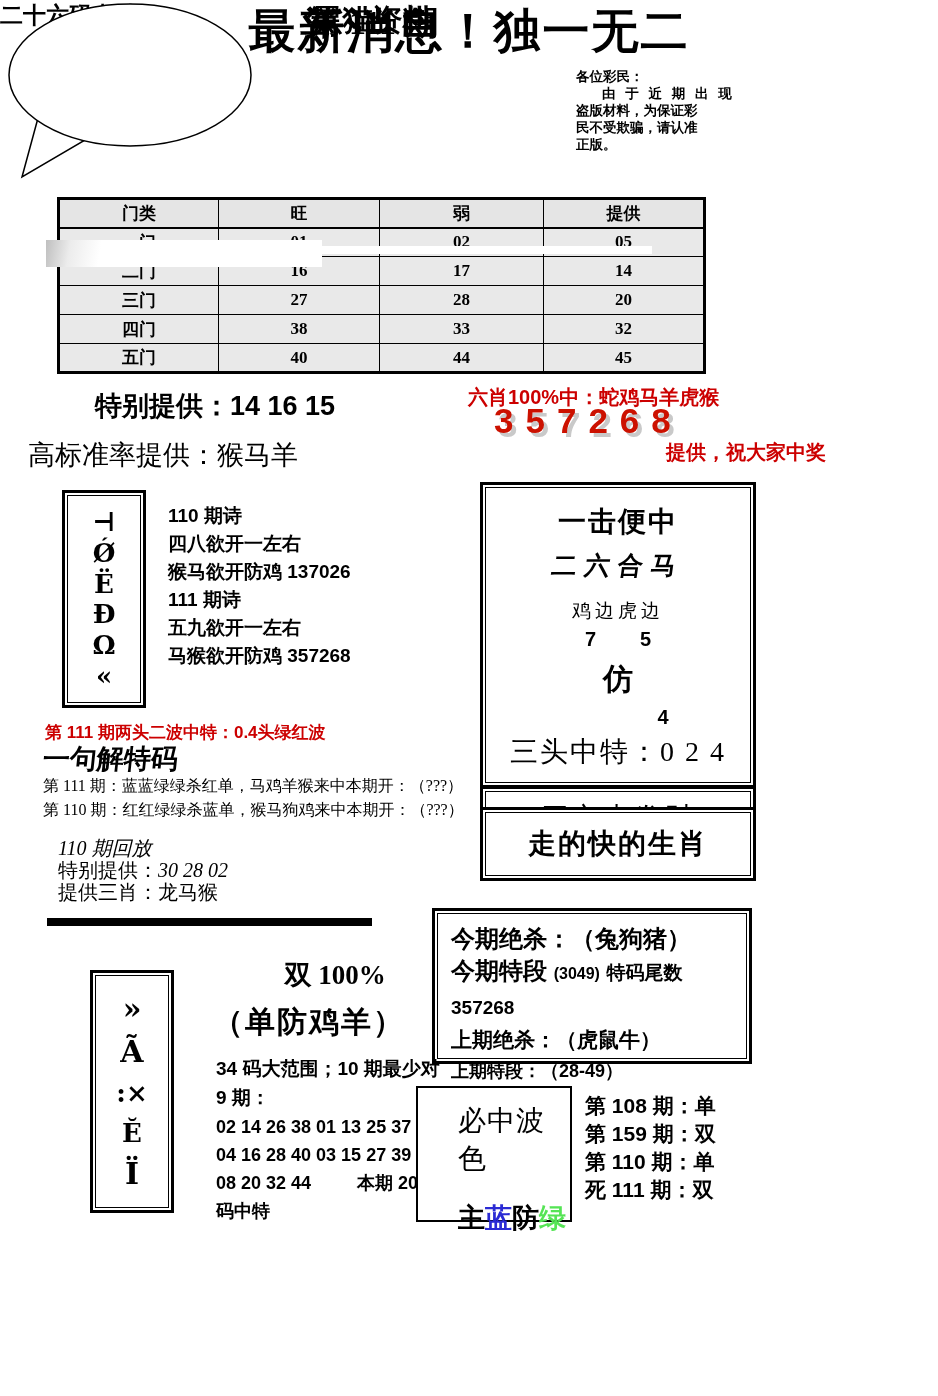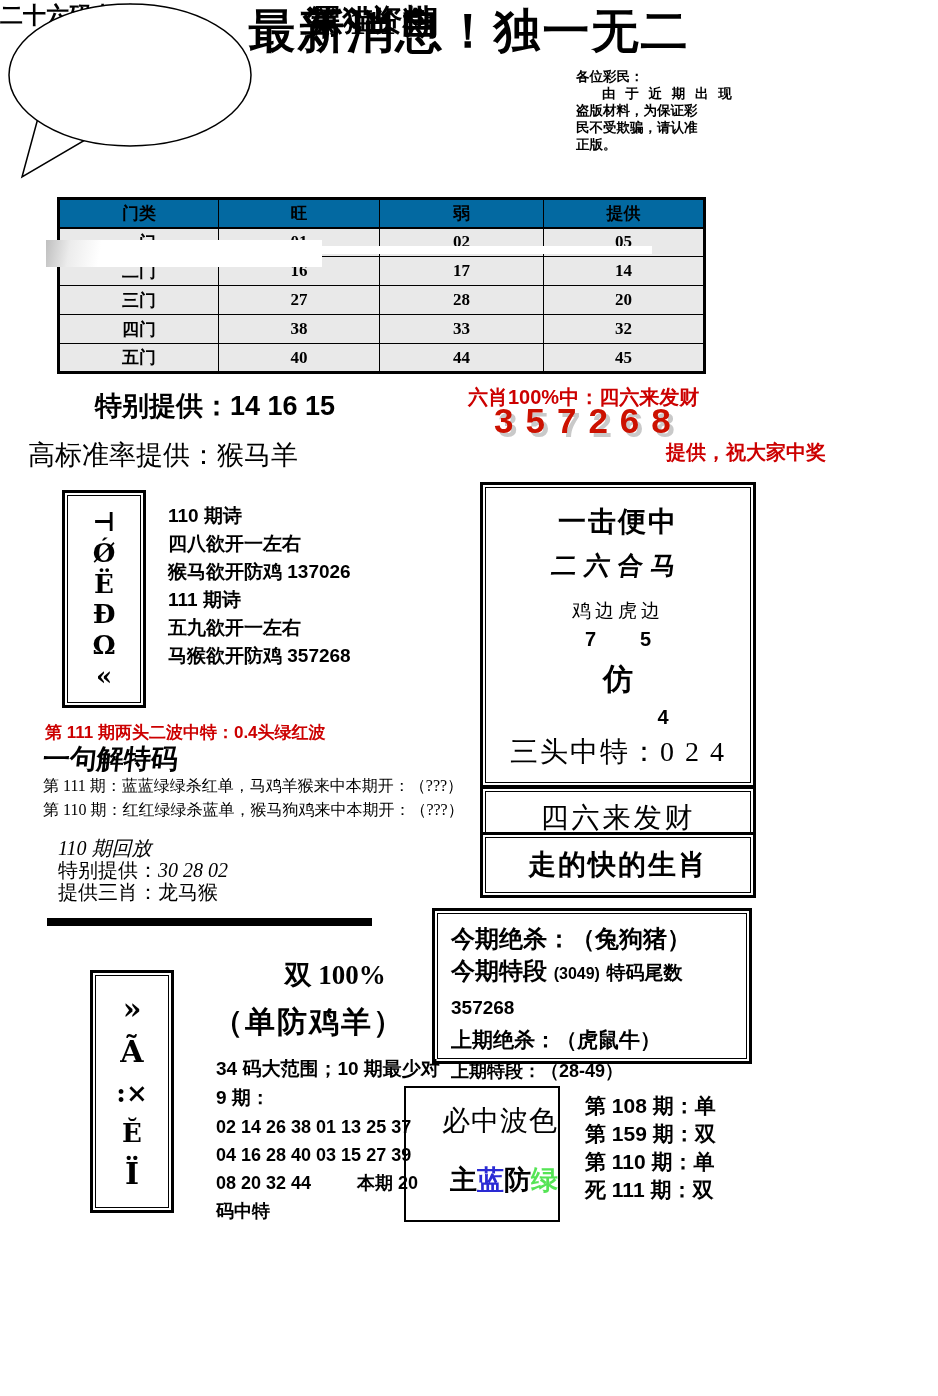--- a/index.html
+++ b/index.html
@@ -21,21 +21,21 @@
   .bubble-text { left:576px; top:68px; width:186px; z-index:6; font-size:13.5px; font-weight:bold;
                  font-family:"Liberation Sans","DejaVu Sans",sans-serif; line-height:17px; }
   .bubble-text .indent { padding-left:26px; letter-spacing:3px; }
 
   
   table.main { position:absolute; left:57px; top:197px; width:646px; border-collapse:collapse;
                border:3px solid #000; table-layout:fixed; z-index:1;
                font-family:"Liberation Serif","DejaVu Serif",serif; }
   table.main td { border:1px solid #000; height:29px; text-align:center; font-size:17px; font-weight:bold;
                   background:#e9e9e9; }
-  table.main tr.hdr td { background:#0369a1; border-bottom:2px solid #000; }
+  table.main tr.hdr td { background:#e5e5e5; border-bottom:2px solid #000; }
   .patch-a { left:46px; top:240px; width:276px; height:27px; z-index:2;
              background:linear-gradient(100deg,#bfbfbf 0%,#ececec 9%,#ffffff 20%,#ffffff 100%); }
   .patch-b { left:322px; top:246px; width:330px; height:8px; background:#fff; z-index:2; }
 
   
   .special-offer { left:95px; top:388px; font-size:27px; font-weight:bold; }
   .special-offer .num { font-family:"Liberation Sans","DejaVu Sans",sans-serif; }
   .six-xiao { left:468px; top:384px; font-size:20px; font-weight:bold; color:#cc0000;
               font-family:"Liberation Sans","DejaVu Sans",sans-serif; }
   .six-num { left:494px; top:401px; font-size:35px; font-weight:bold; color:#cc1republic100; color:#cc1100;
@@ -73,21 +73,21 @@
   .hit-l2 { margin-top:8px; font-size:25px; font-weight:bold; letter-spacing:8px; transform:skewX(-8deg); }
   .hit-l3 { margin-top:16px; font-size:19px; letter-spacing:4px; }
   .hit-nums { margin-top:4px; display:flex; justify-content:center; gap:44px; font-size:20px; font-weight:bold;
               font-family:"Liberation Sans","DejaVu Sans",sans-serif; }
   .hit-fang { margin-top:8px; font-size:30px; font-weight:bold; }
   .hit-four { margin-top:6px; padding-left:90px; font-size:20px; font-weight:bold;
               font-family:"Liberation Sans","DejaVu Sans",sans-serif; }
   .hit-three { margin-top:4px; font-size:28px; letter-spacing:2px; }
   .fortune-box { left:480px; top:766px; width:276px; height:63px; display:flex; align-items:center;
                  justify-content:center; font-size:28px; letter-spacing:3px;margin-top:20px; }
-  .zodiac-box { left:480px; top:832px; width:276px; height:66px; display:flex; align-items:center;
+  .zodiac-box { left:480px; top:807px; width:276px; height:74px; display:flex; align-items:center;
                 justify-content:center; font-size:28px; font-weight:bold; letter-spacing:2px; }
 
   .kill-box { left:432px; top:908px; width:320px; height:156px; padding:12px 16px;
               font-family:"Liberation Sans","DejaVu Sans",sans-serif; }
   .kill-box .l { font-weight:bold; }
   .kill-l1 { font-size:24px; line-height:32px; }
   .kill-l2 { font-size:24px; line-height:32px; }
   .kill-l2 .paren { font-size:16px; }
   .kill-l2 .rest { font-size:19px; }
   .kill-l3 { font-size:21px; line-height:32px; }
@@ -99,21 +99,21 @@
   .guard { left:213px; top:1002px; font-size:30px; font-weight:bold; letter-spacing:2px; }
   .range1 { left:216px; top:1056px; font-size:19px; font-weight:bold;
             font-family:"Liberation Sans","DejaVu Sans",sans-serif; }
   .range2 { left:216px; top:1085px; font-size:19px; font-weight:bold;
             font-family:"Liberation Sans","DejaVu Sans",sans-serif; }
   .numbers { left:216px; top:1113px; font-size:18px; font-weight:bold; line-height:28px;
              font-family:"Liberation Sans","DejaVu Sans",sans-serif; }
   .numbers .gap { display:inline-block; width:46px; }
 
   
-  .wave-box { left:404px; top:1086px; width:156px; height:136px; border:2px solid #000; text-align:right; }
+  .wave-box { left:416px; top:1086px; width:156px; height:136px; border:2px solid #000; text-align:left;padding-left:40px; }
   .wave-title { margin-top:14px; font-size:28px; letter-spacing:1px; }
   .wave-line { margin-top:22px; font-size:27px; font-weight:bold; }
   .wave-line .blue { color:#2a2ad4; }
   .wave-line .green { color:#55e455; }
 
   .history { left:585px; top:1092px; font-size:21px; font-weight:bold; line-height:28px;
              font-family:"Liberation Sans","DejaVu Sans",sans-serif; }
 </style>
 </head>
 <body>
@@ -176,21 +176,21 @@
       <td>45</td>
     </tr>
   </tbody>
     </table>
   <div class="abs patch-a"></div>
   <div class="abs patch-b"></div>
 
   <div class="abs special-offer">
     <span>特别提供：</span><span class="num">14 16 15</span>
   </div>
-  <div class="abs six-xiao">六肖100%中：四六来发财</div>
+  <div class="abs six-xiao">六肖100%中：蛇鸡马羊虎猴</div>
   <div class="abs six-num">357268</div>
   <div class="abs wish">提供，祝大家中奖</div>
   <div class="abs high-rate">高标准率提供：猴马羊</div>
 
   <div class="dbox" style="left:62px; top:490px; width:84px; height:218px;">
     <div class="glyph-col">
       <span class="glyph">⊣</span>
       <span class="glyph">Ǿ</span>
       <span class="glyph">Ë</span>
       <span class="glyph">Ð</span>

